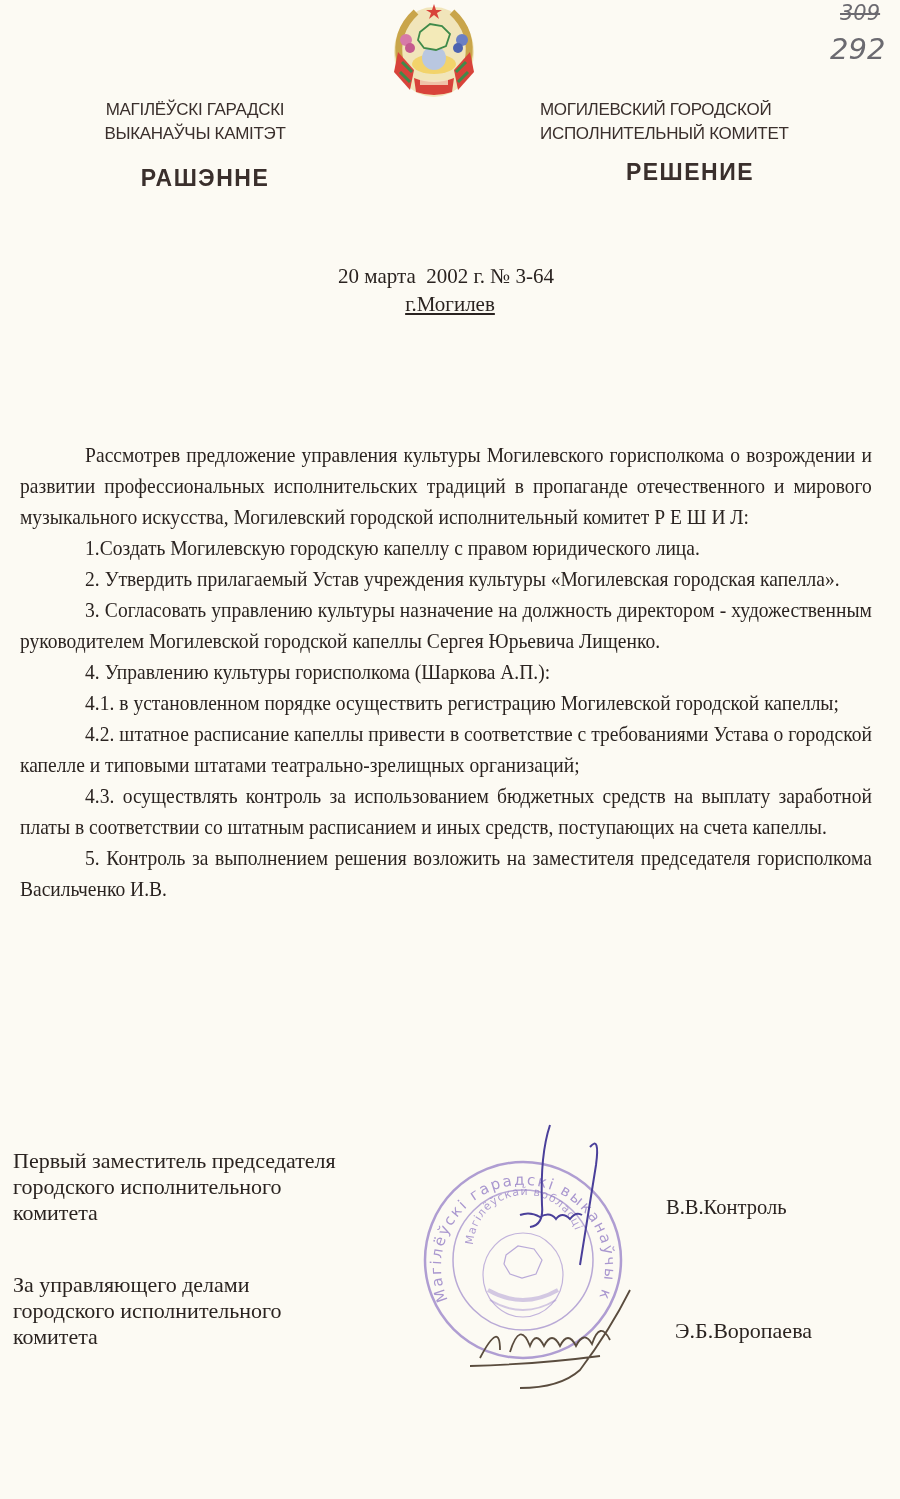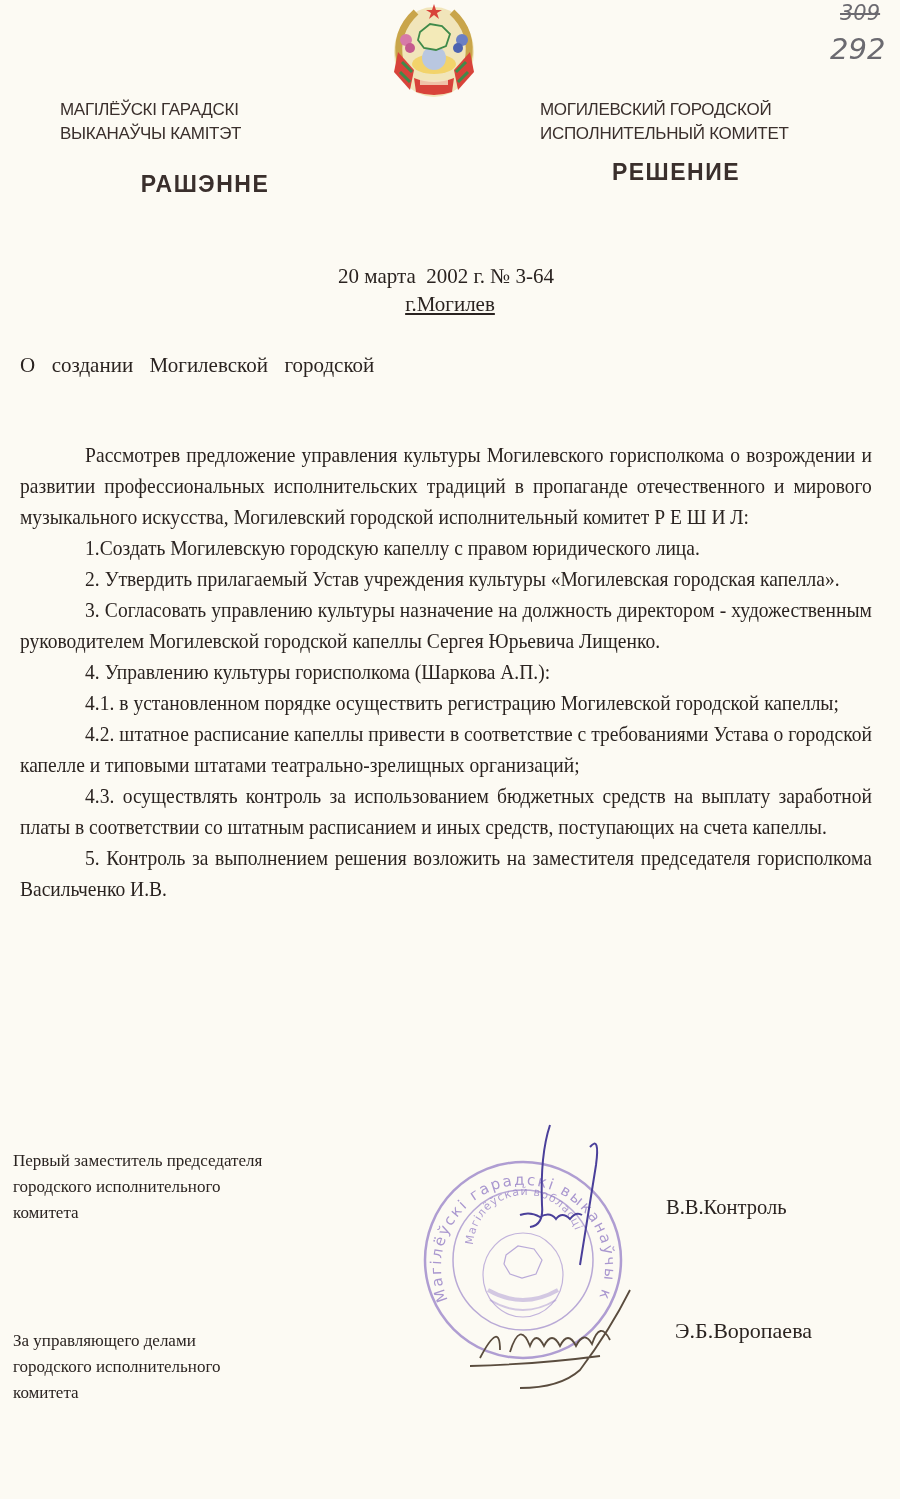--- a/index.html
+++ b/index.html
@@ -6,46 +6,46 @@
     body {
       width: 900px; height: 1499px; position: relative; overflow: hidden;
       background: #fcfaf3;
       color: #2a2320;
       font-family: "Liberation Serif", "DejaVu Serif", serif;
     }
     .abs { position: absolute; }
     
     .emblem { left: 380px; top: 2px; width: 108px; height: 100px; }
     .hdr-sans { font-family: "Liberation Sans", "DejaVu Sans", sans-serif; color: #3a2f2c; }
-    .org-by { left: 60px; top: 98px; width: 270px; font-size: 17px; line-height: 24px; letter-spacing: -0.3px; }
+    .org-by { left: 60px; top: 98px; width: 270px; text-align: center; font-size: 17px; line-height: 24px; letter-spacing: -0.3px; }
     .org-ru { left: 540px; top: 98px; width: 320px; text-align: left; font-size: 17px; line-height: 24px; letter-spacing: -0.3px; }
-    .doc-type-by { left: 60px; top: 171px; width: 290px; text-align: center; font-size: 23px; font-weight: bold; letter-spacing: 1.5px; }
-    .doc-type-ru { left: 516px; top: 159px; width: 320px; text-align: center; font-size: 23px; font-weight: bold; letter-spacing: 1.5px; }
+    .doc-type-by { left: 60px; top: 165px; width: 290px; text-align: center; font-size: 23px; font-weight: bold; letter-spacing: 1.5px; }
+    .doc-type-ru { left: 530px; top: 159px; width: 320px; text-align: center; font-size: 23px; font-weight: bold; letter-spacing: 1.5px; }
     .hand-num { font-family: "DejaVu Sans", sans-serif; font-style: italic; color: #6b6a70; font-size: 21px; }
     .num-old { left: 840px; top: 1px; text-decoration: line-through; }
     .num-new { left: 830px; top: 32px; font-size: 29px; }
 
     .date-line { left: 246px; top: 264px; width: 400px; text-align: center; font-size: 21px; }
     .city-line { left: 250px; top: 292px; width: 400px; text-align: center; font-size: 21px; text-decoration: underline; }
 
     .subject { left: 20px; top: 352px; width: 430px; font-size: 21px; line-height: 27px; word-spacing: 3px; }
 
     .body-text {
       left: 20px; top: 440px; width: 852px;
       font-family: "Liberation Serif", "DejaVu Serif", serif;
       font-size: 21px; line-height: 31px;
       transform: scaleX(0.93); transform-origin: left top;
       width: 916px;
     }
     .para { margin: 0; text-align: justify; text-align-last: left; }
     .para.indent { text-indent: 70px; }
 
-    .sign-block { font-size: 17px; line-height: 26px; }
+    .sign-block { font-size: 22px; line-height: 26px; }
     .sig1-title { left: 13px; top: 1148px; width: 400px; }
-    .sig2-title { left: 13px; top: 1328px; width: 400px; }
+    .sig2-title { left: 13px; top: 1272px; width: 400px; }
     .sig1-name { left: 666px; top: 1196px; font-size: 20.5px; }
     .sig2-name { left: 675px; top: 1318px; font-size: 22px; }
 
     .stamp { left: 418px; top: 1150px; width: 210px; height: 215px; }
     .signature1 { left: 470px; top: 1115px; width: 150px; height: 160px; }
     .signature2 { left: 460px; top: 1280px; width: 240px; height: 110px; }
   </style>
 </head>
 <body>
 
@@ -92,21 +92,20 @@
   <div>МОГИЛЕВСКИЙ ГОРОДСКОЙ</div>
   <div>ИСПОЛНИТЕЛЬНЫЙ КОМИТЕТ</div>
 </div>
 <div class="abs hdr-sans doc-type-by">РАШЭННЕ</div>
 <div class="abs hdr-sans doc-type-ru">РЕШЕНИЕ</div>
 
 <div class="abs date-line" style="white-space:pre;">20 марта  2002 г. № 3-64</div>
 <div class="abs city-line">г.Могилев</div>
 
 <div class="abs subject">
-  <div style="white-space:pre;">О  создании  Могилевской  городской</div>
 </div>
 
 <div class="abs body-text">
   <p class="para indent">Рассмотрев предложение управления культуры  Могилевского горисполкома  о возрождении и развитии  профессиональных  исполнительских традиций  в пропаганде отечественного и мирового музыкального искусства, Могилевский городской исполнительный комитет Р Е Ш И Л:</p>
   <p class="para indent">1.Создать  Могилевскую  городскую  капеллу  с правом юридического лица.</p>
   <p class="para indent">2. Утвердить  прилагаемый Устав учреждения культуры  «Могилевская городская  капелла».</p>
   <p class="para indent">3. Согласовать  управлению  культуры назначение на должность директором - художественным руководителем  Могилевской городской   капеллы Сергея Юрьевича Лищенко.</p>
   <p class="para indent">4. Управлению культуры горисполкома  (Шаркова А.П.):</p>
   <p class="para indent">4.1. в установленном порядке осуществить  регистрацию Могилевской городской капеллы;</p>
   <p class="para indent">4.2. штатное расписание капеллы  привести в соответствие  с требованиями Устава о городской   капелле   и типовыми штатами   театрально-зрелищных организаций;</p>

